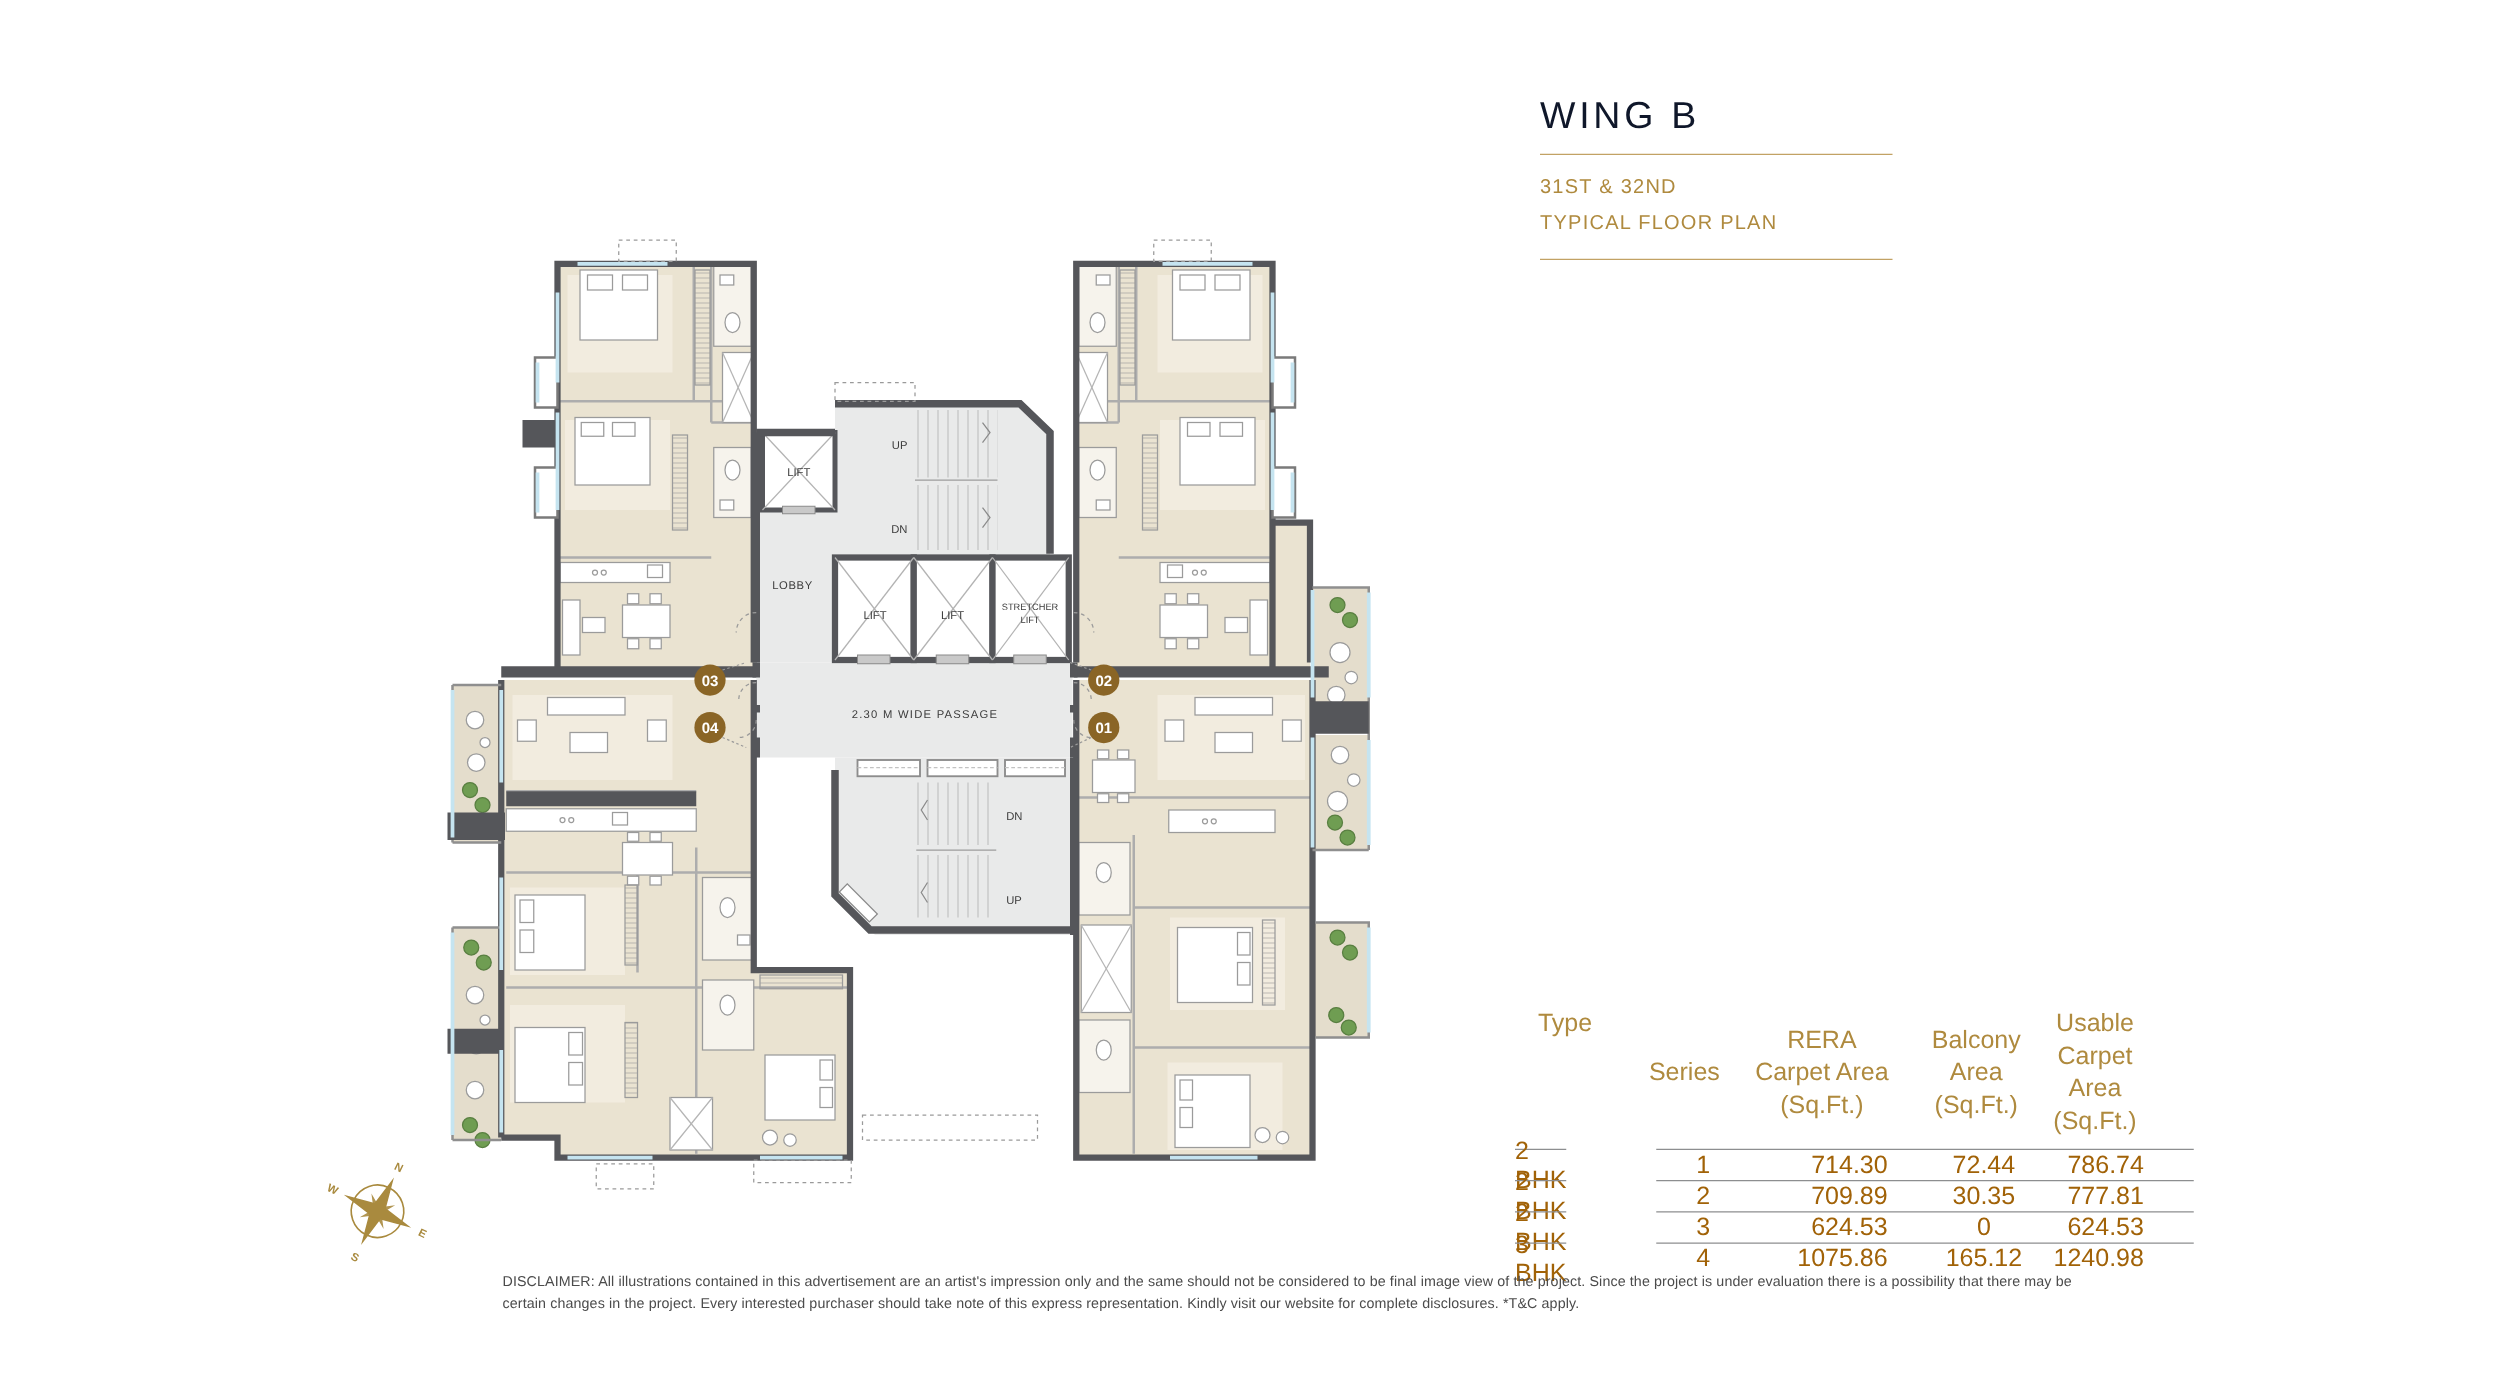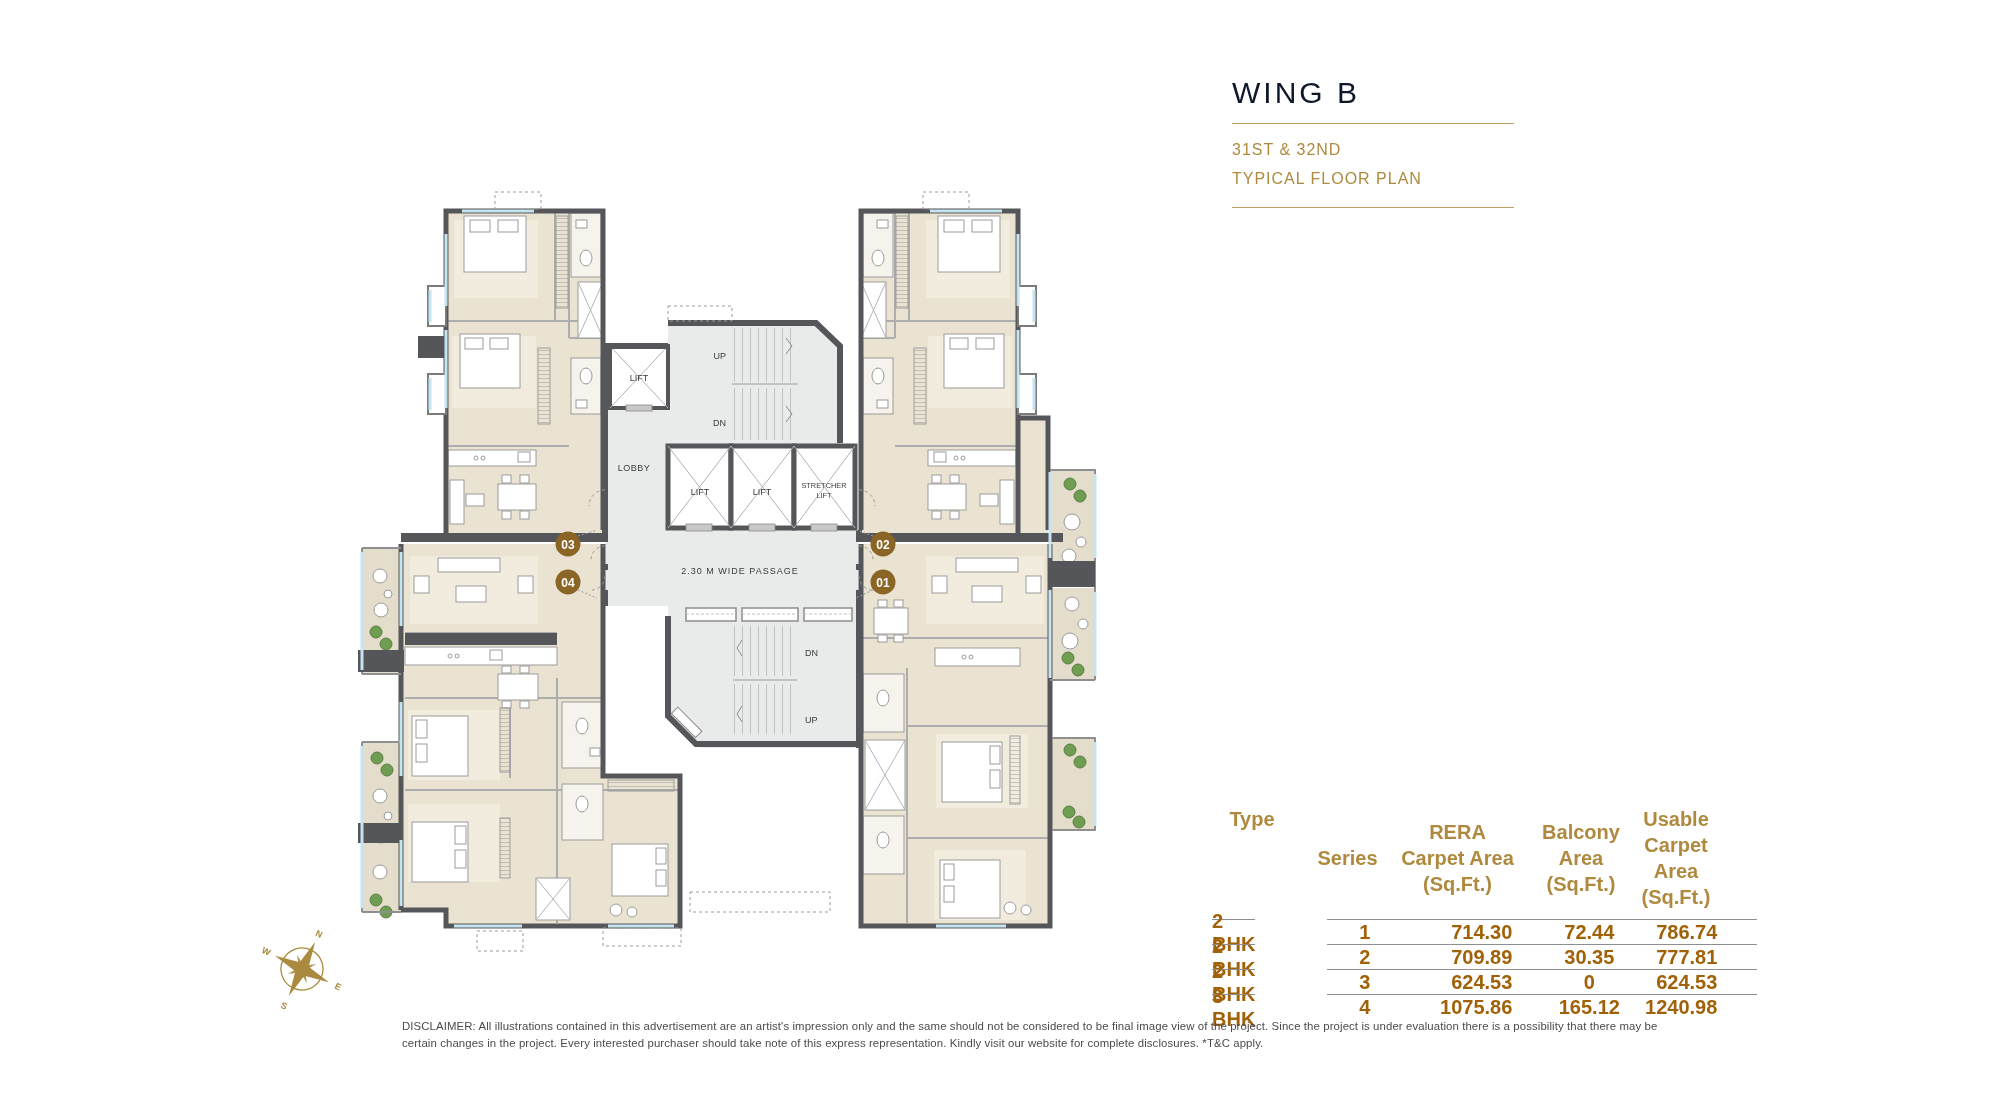--- a/index.html
+++ b/index.html
@@ -9,21 +9,21 @@
 
   
   .title-block{left:1232px;top:76px;width:290px;}
   .wing-title{font-size:30px;letter-spacing:3px;color:#0f172a;font-weight:400;}
   .gold-rule{height:1px;background:#C2A264;width:282px;margin:13px 0 11px 0;}
   .sub-title{font-size:16px;letter-spacing:1px;color:#AF8A3E;line-height:29px;}
   .gold-rule.second{margin-top:14px;}
 
   
   .area-table{left:1212px;top:806px;width:528px;font-size:20px;}
-  .hdr-row,.data-row{display:flex;font-weight:bold;}
+  .hdr-row,.data-row{display:flex;}
   .seg-a{width:80px;}
   .seg-gap{width:18px;}
   .seg-b{width:430px;display:flex;align-items:center;}
   .c-series{width:75px;}
   .c-rera{width:145px;}
   .c-balcony{width:102px;}
   .c-usable{width:108px;}
   .hdr-row{color:#AF8A3E;align-items:flex-start;padding-bottom:9px;}
   .hdr-row .seg-a{text-align:center;}
   .hdr-line{line-height:26px;text-align:center;}

